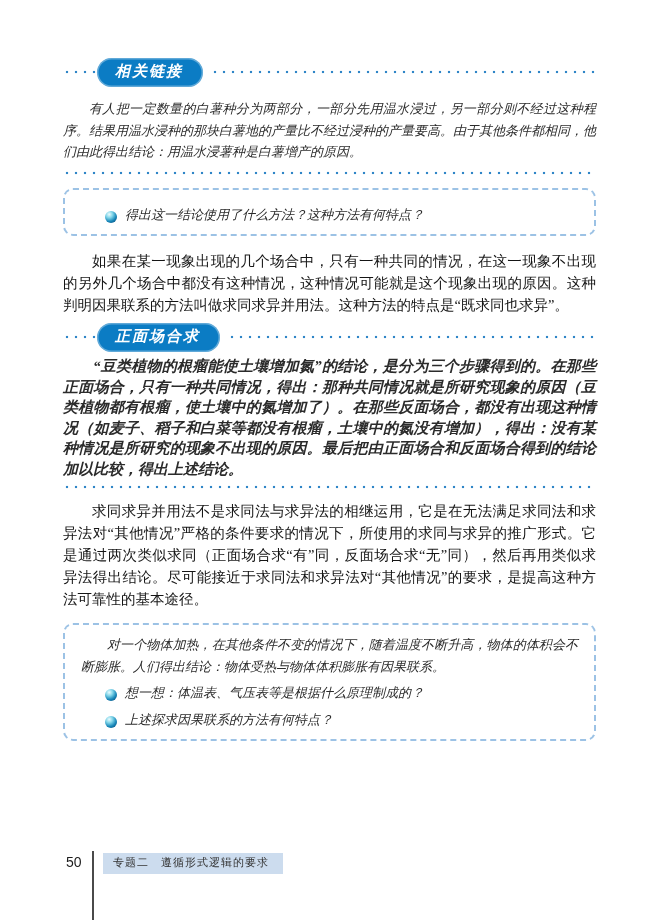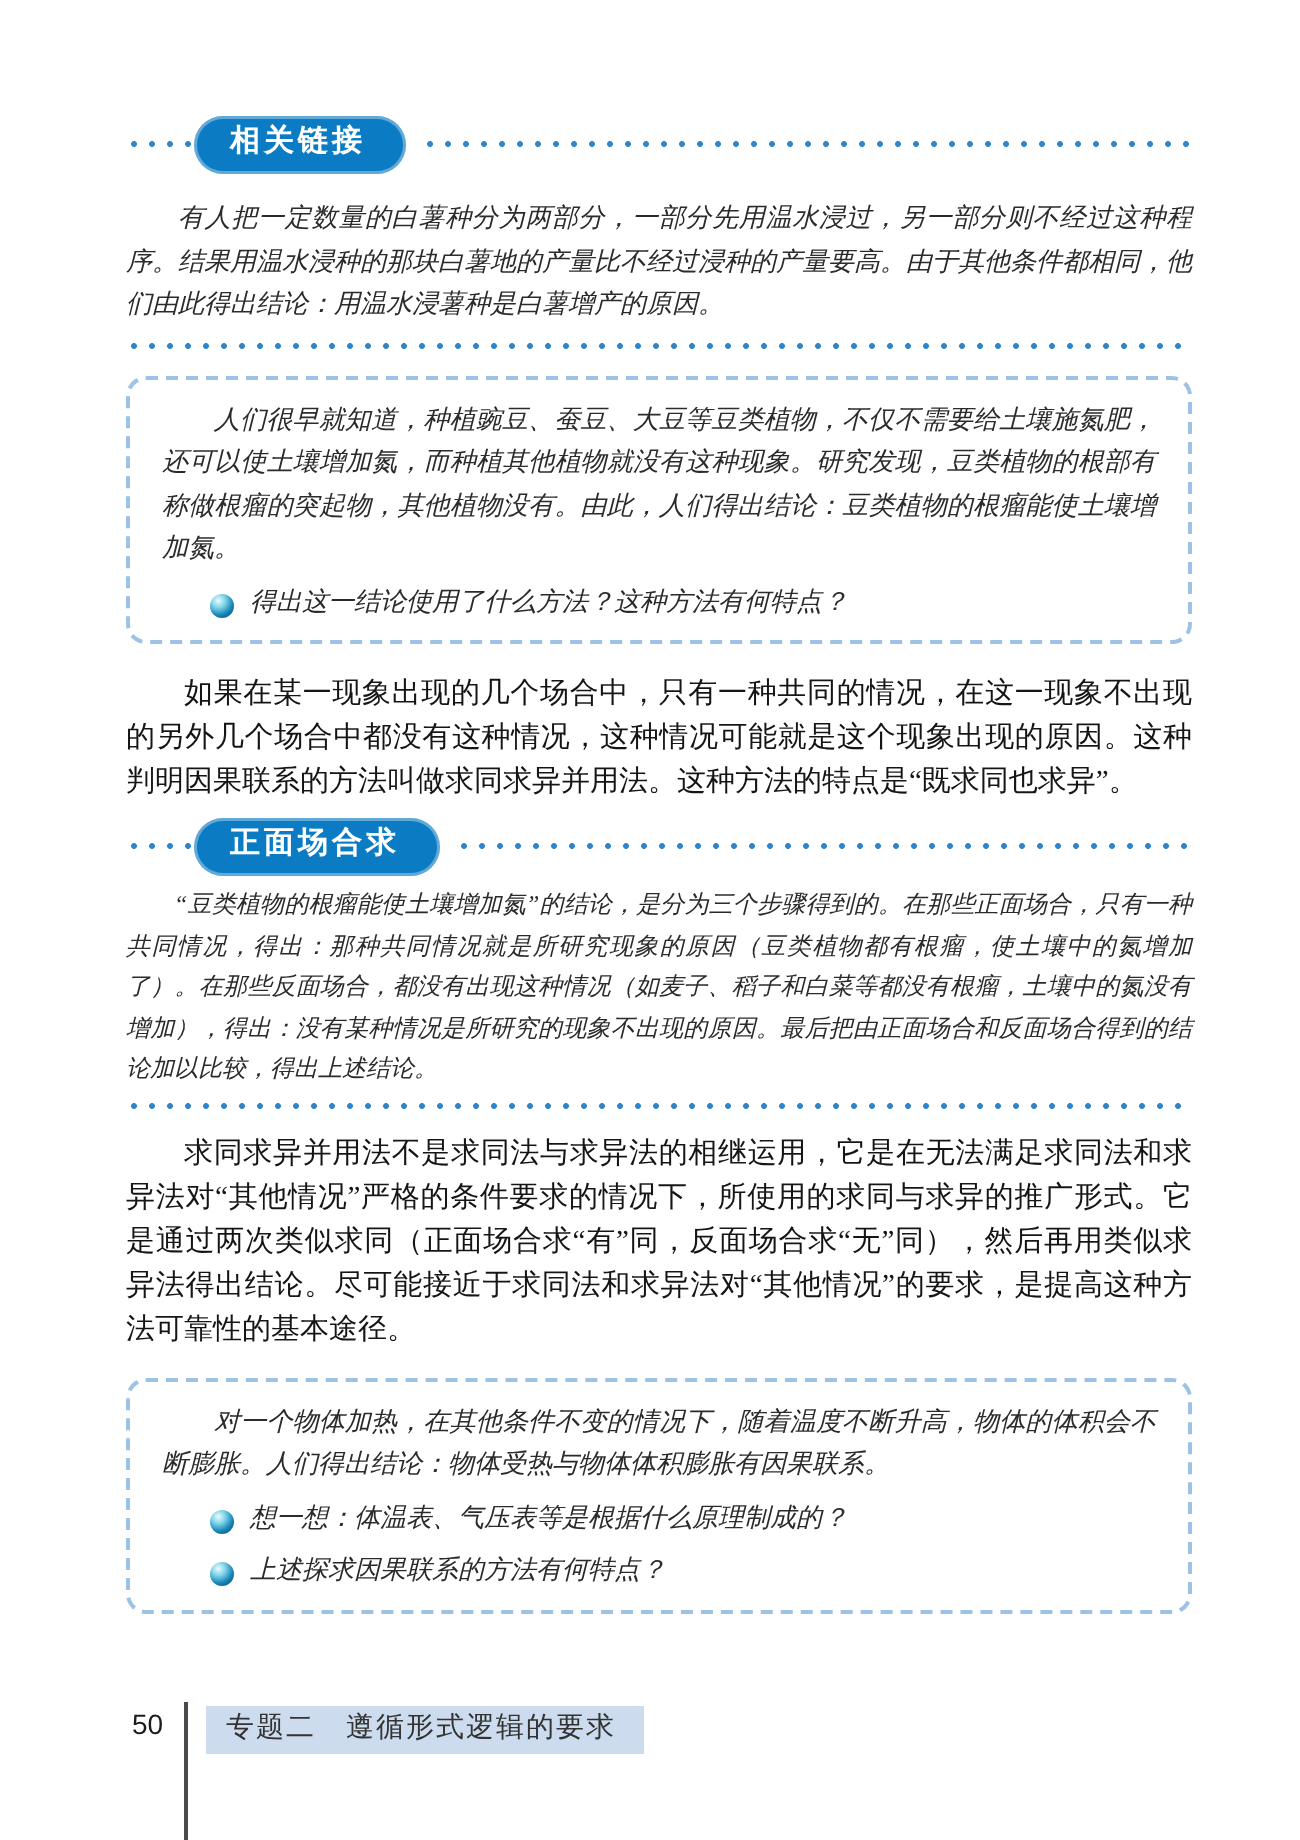--- a/index.html
+++ b/index.html
@@ -20,20 +20,21 @@
     background-repeat: repeat-x;
   }
   .header-row { display: flex; align-items: center; height: 28px; }
   .dots-left  { width: 34px; flex: none; }
   .dots-right { flex: 1; margin-left: 8px; }
 
   .badge {
     background: #0b7cc4;
     color: #ffffff;
     font-weight: bold;
+    font-style: italic;
     font-size: 15px;
     line-height: 1;
     padding: 6px 20px 8px 18px;
     border-radius: 16px;
     letter-spacing: 2px;
     box-shadow: inset 0 0 0 1.5px rgba(255,255,255,.35);
     white-space: nowrap;
   }
 
   .kaiti {
@@ -83,39 +84,40 @@
     width: 12px; height: 12px;
     border-radius: 50%;
     background: radial-gradient(circle at 35% 28%, #eafcff 0%, #7fd4e8 30%, #1786b8 62%, #073a66 100%);
     margin: 5px 8px 0 0;
     flex: none;
   }
 
   .expert-body {
     font-style: italic;
     color: #2b2b2b;
-    font-size: 12px;
+    font-size: 15px;
     line-height: 20.5px;
     text-align: justify;
     text-indent: 2em;
     margin-top: 5px;
+    font-weight: bold;
   }
 
   .page-footer { position: absolute; left: 0; top: 851px; width: 564px; height: 69px; }
   .page-num {
     position: absolute; left: 66px; top: 3px;
     font-family: "Liberation Sans", "DejaVu Sans", sans-serif;
     font-size: 14px; color: #1c1c1c;
   }
   .vline { position: absolute; left: 92px; top: 0; width: 1.5px; height: 69px; background: #4a4a4a; }
   .chapter-bar {
     position: absolute; left: 103px; top: 2px;
     background: #ccdcee;
     padding: 2px 14px 4px 10px;
-    font-size: 14px; color: #333333;
+    font-size: 11px; color: #333333;
     letter-spacing: 1px;
     white-space: nowrap;
   }
 </style>
 </head>
 <body>
 
 <div class="content">
 
   <div class="header-row">
@@ -123,21 +125,20 @@
     <div class="badge">相关链接</div>
     <div class="dots dots-right"></div>
   </div>
 
   <p class="kaiti">有人把一定数量的白薯种分为两部分，一部分先用温水浸过，另一部分则不经过这种程序。结果用温水浸种的那块白薯地的产量比不经过浸种的产量要高。由于其他条件都相同，他们由此得出结论：用温水浸薯种是白薯增产的原因。</p>
 
   <div class="dots divider"></div>
 
 
   <div class="activity-box">
-    <p class="box-para">人们很早就知道，种植豌豆、蚕豆、大豆等豆类植物，不仅不需要给土壤施氮肥，还可以使土壤增加氮，而种植其他植物就没有这种现象。研究发现，豆类植物的根部有称做根瘤的突起物，其他植物没有。由此，人们得出结论：豆类植物的根瘤能使土壤增加氮。</p>
     <div class="question-row">
       <span class="globe"></span>
       <span>得出这一结论使用了什么方法？这种方法有何特点？</span>
     </div>
   </div>
 
   <p class="body-para">如果在某一现象出现的几个场合中，只有一种共同的情况，在这一现象不出现的另外几个场合中都没有这种情况，这种情况可能就是这个现象出现的原因。这种判明因果联系的方法叫做求同求异并用法。这种方法的特点是“既求同也求异”。</p>
 
   <div class="header-row" style="margin-top:7px;">
     <div class="dots dots-left"></div>

